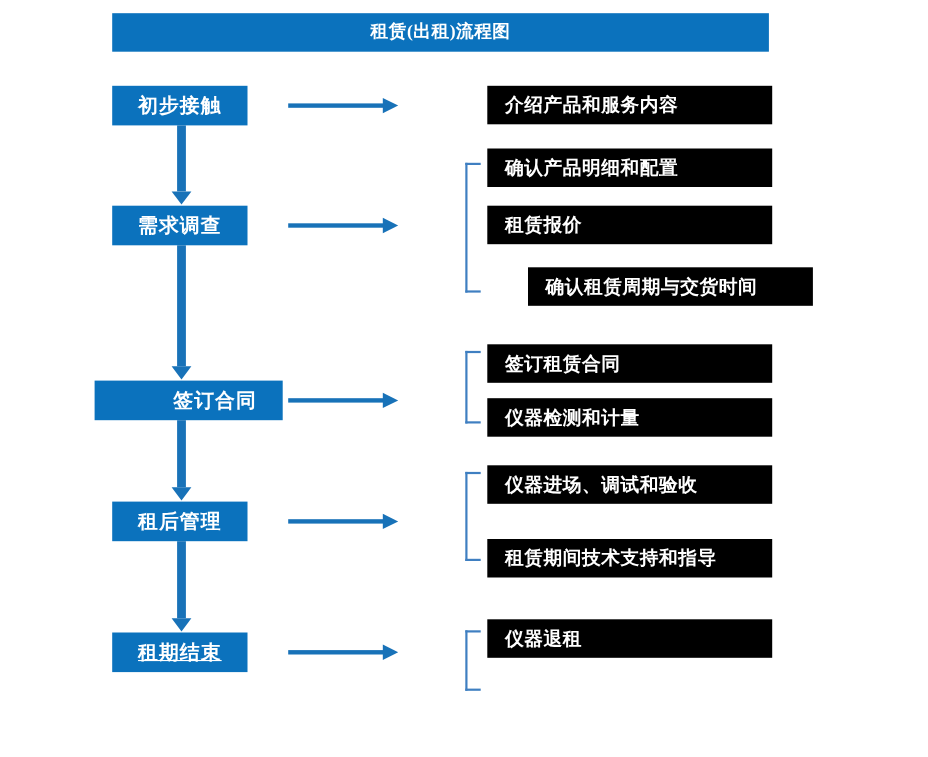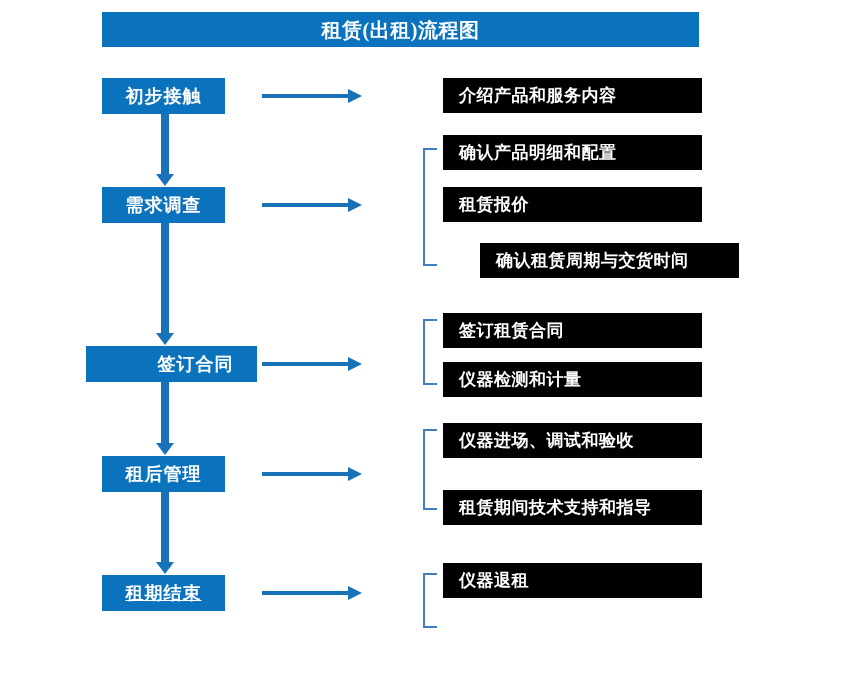--- a/index.html
+++ b/index.html
@@ -24,21 +24,21 @@
     position: absolute;
     left: 102px;
     top: 12px;
     width: 597px;
     height: 35px;
     background: #0b72bd;
     color: #ffffff;
     display: flex;
     align-items: center;
     justify-content: center;
-    font-size: 20px;
+    font-size: 16px;
     font-weight: bold;
     letter-spacing: 0.5px;
     line-height: 1;
   }
 
   
   .stage-box {
     position: absolute;
     width: 123px;
     height: 36px;

